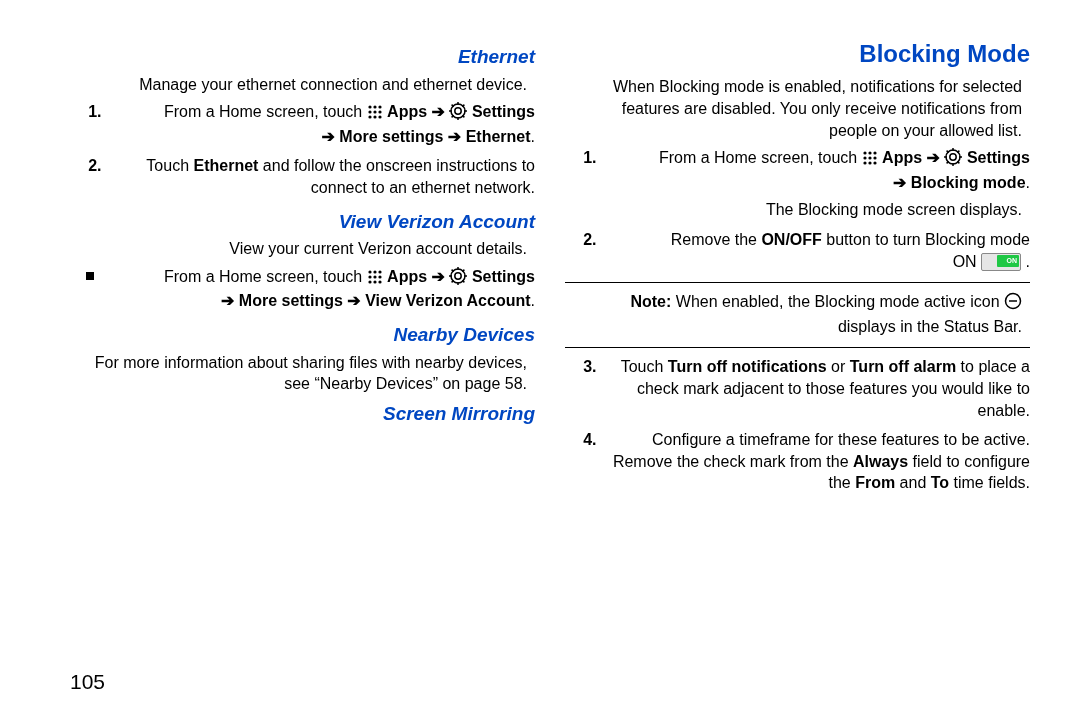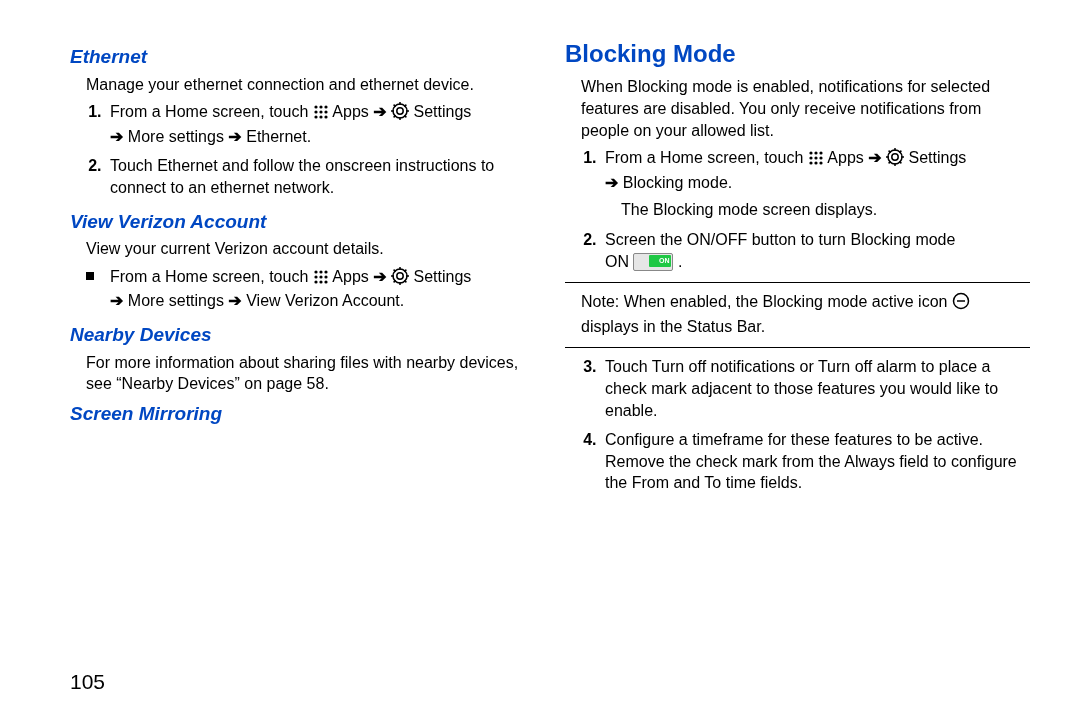--- a/index.html
+++ b/index.html
@@ -12,39 +12,40 @@
     line-height: 1.35;
   }
   .page {
     box-sizing: border-box;
     width: 1080px;
     height: 720px;
     padding: 38px 50px 20px 70px;
     display: flex;
     gap: 30px;
     position: relative;
+    text-align: right;
   }
   .col {
     flex: 1 1 0;
   }
   .h3 {
     color: #0047c2;
     font-weight: bold;
     font-style: italic;
     font-size: 19px;
     margin: 6px 0 4px 0;
   }
   .h2 {
     color: #0047c2;
     font-weight: bold;
     font-size: 24px;
     margin: 0 0 6px 0;
   }
   p {
-    margin: 4px 16px;
+    margin: 4px 8px;
   }
   ol {
     margin: 6px 0 10px 0;
     padding-left: 36px;
   }
   ol li {
     margin-bottom: 8px;
     padding-left: 4px;
     list-style: decimal;
   }
@@ -62,21 +63,21 @@
   }
   ul.square li::before {
     content: "";
     position: absolute;
     left: -20px;
     top: 6px;
     width: 8px;
     height: 8px;
     background: #000;
   }
-  .b { font-weight: normal; }
+  .b { font-weight: bold; }
   .i { }
   .arrow { font-weight: bold; }
   .icon {
     display: inline-block;
     vertical-align: -3px;
   }
   hr.rule {
     border: none;
     border-top: 1px solid #000;
     margin: 10px 0 8px 0;
@@ -269,21 +270,21 @@
           </g>
             </svg>
         </span>
         <span class="b">Settings</span>
         <br>
         <span class="arrow">➔</span>
         <span class="b"> Blocking mode</span><span>.</span>
         <p style="margin-top:6px">The Blocking mode screen displays.</p>
       </li>
       <li>
-        <span>Screen the </span>
+        <span>Remove the </span>
         <span class="b">ON/OFF</span>
         <span> button to turn Blocking mode </span>
         <br>
         <span>ON</span>
         <span class="on-badge">
           <span class="slider"></span>
           <span class="txt">ON</span>
         </span><span> .</span>
       </li>
     </ol>

